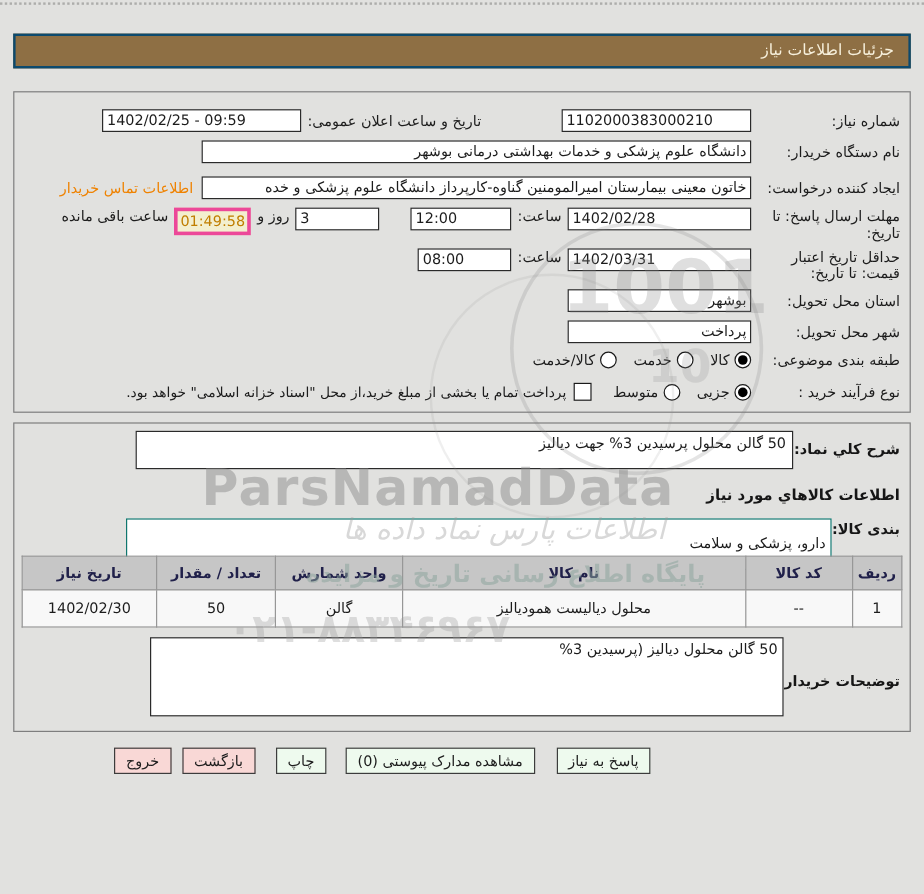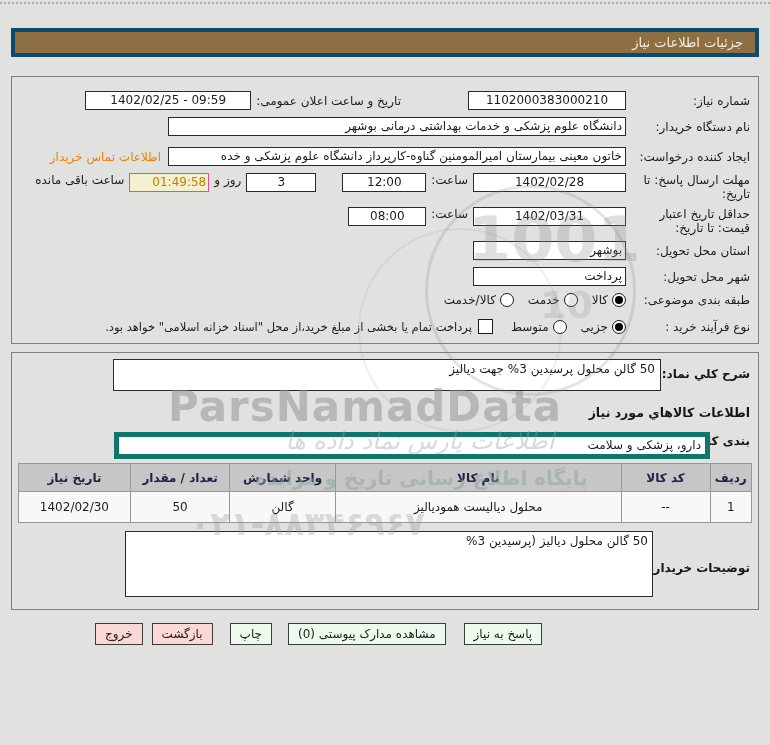--- a/index.html
+++ b/index.html
@@ -4,43 +4,43 @@
 <style>
   html,body{margin:0;padding:0}
   body{
     width:770px;height:745px;position:relative;overflow:hidden;
     background:#e1e1df;color:#1c1c1c;
     font-family:"DejaVu Sans","Liberation Sans",sans-serif;font-size:12px;direction:rtl;
   }
   .dotline{position:absolute;top:2px;left:0;right:0;border-top:2px dotted #adadab;height:0}
   .titlebar{
     position:absolute;top:28px;left:11px;right:11px;height:29px;
-    background:#8e6f44;border:4px solid #0c4a6e;color:#f7f0dc;
+    background:#8e6f44;border:2px solid #0c4a6e;color:#f7f0dc;
     display:flex;align-items:center;padding:0 12px;font-size:13px;box-sizing:border-box;
   }
   .panel{position:absolute;left:11px;right:11px;border:1px solid #7e7e7e;box-sizing:border-box}
   #panel1{top:76px;height:268px}
   #panel2{top:352px;height:258px}
   .row{position:absolute;right:8px;left:8px;display:flex;align-items:center;direction:rtl}
   .lblcol{flex:0 0 124px;line-height:14px}
   .box{
     background:#fff;border:1px solid #2a2a2a;height:17px;line-height:17px;
     padding:0 3px;box-sizing:content-box;overflow:hidden;white-space:nowrap;flex:0 0 auto;
   }
-  .num{direction:ltr;text-align:center}
+  .num{direction:ltr;}
   .rtltext{text-align:right}
   .mini{margin:0 5px;flex:0 0 auto}
   .radio{width:12px;height:12px;border:1px solid #1a1a1a;border-radius:50%;background:#fff;flex:0 0 auto;margin-left:4px;position:relative}
   .radio.checked::after{content:"";position:absolute;top:2px;left:2px;width:8px;height:8px;border-radius:50%;background:#000}
   .checkbox{width:13px;height:13px;border:1px solid #1a1a1a;background:#fff;flex:0 0 auto;margin-left:6px}
   .optlabel{margin-left:14px;flex:0 0 auto}
   .link{color:#ef8200;margin-right:7px;flex:0 0 auto;cursor:pointer}
   .countdown{
-    background:#f3efcf;border:1px solid #ec4899;color:#c07e00;
-    height:17px;line-height:17px;width:58px;text-align:center;direction:ltr;flex:0 0 auto;padding-left:20px;
+    background:#f3efcf;border:3px solid #ec4899;color:#c07e00;
+    height:17px;line-height:17px;width:58px;text-align:center;direction:ltr;flex:0 0 auto;
   }
   .blbl{font-weight:bold;color:#161616}
   .abs{position:absolute}
   table.items{border-collapse:collapse;width:100%;table-layout:fixed;font-size:12px}
   table.items th{
     background:#c6c6c6;border:1px solid #979797;height:27px;
     font-weight:bold;color:#20204a;padding:0 2px;
   }
   table.items td{
     background:#f8f8f8;border:1px solid #979797;height:30px;
@@ -145,21 +145,21 @@
 </div>
 
 <div class="panel" id="panel2">
 
   <span class="abs blbl" style="top:14px;right:8px">شرح کلي نماد:</span>
   <div class="abs rtltext" style="top:6px;right:97px;width:548px;height:32px;background:#fff;border:1px solid #2a2a2a;padding:2px 5px;box-sizing:border-box">50 گالن محلول پرسیدین 3%  جهت دیالیز</div>
 
   <span class="abs blbl" style="top:52px;right:8px;font-size:12.5px">اطلاعات کالاهاي مورد نیاز</span>
 
   <span class="abs blbl" style="top:81px;right:8px">بندی کالا:</span>
-  <div class="abs rtltext" style="top:79px;right:48px;width:578px;height:17px;line-height:17px;background:#fff;border:5px solid #0f766e;padding:0 4px;box-sizing:content-box">دارو، پزشکی و سلامت</div>
+  <div class="abs rtltext" style="top:79px;right:65px;width:578px;height:17px;line-height:17px;background:#fff;border:1px solid #0f766e;padding:12px 4px;box-sizing:content-box">دارو، پزشکی و سلامت</div>
 
   <div class="abs" style="top:110px;right:6px;left:6px">
     <table class="items">
       <colgroup>
         <col style="width:40px">
           <col style="width:86px">
           <col style="width:276px">
         <col style="width:102px">
           <col style="width:96px">
           <col style="width:108px">

